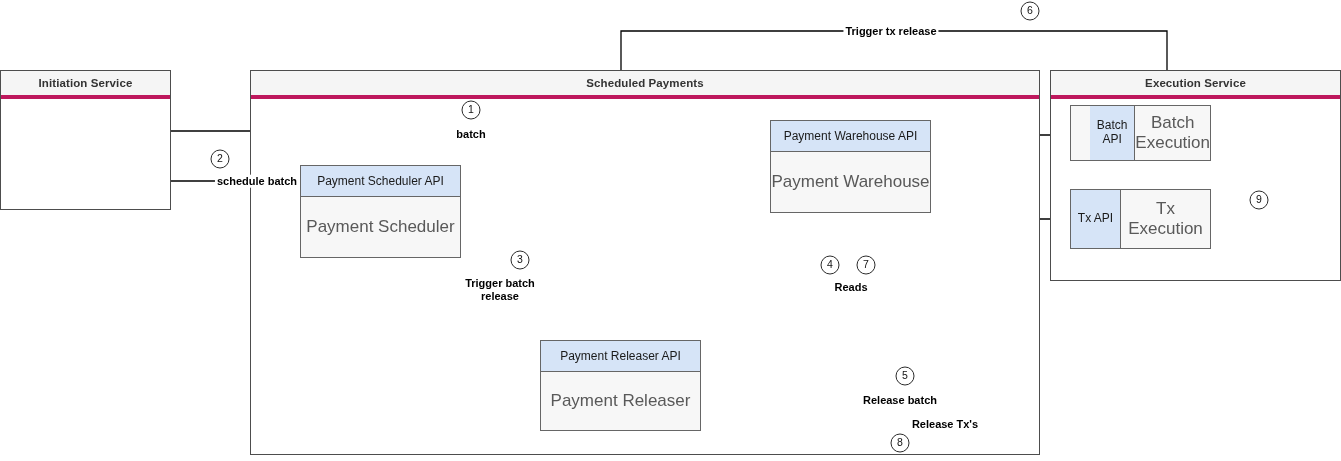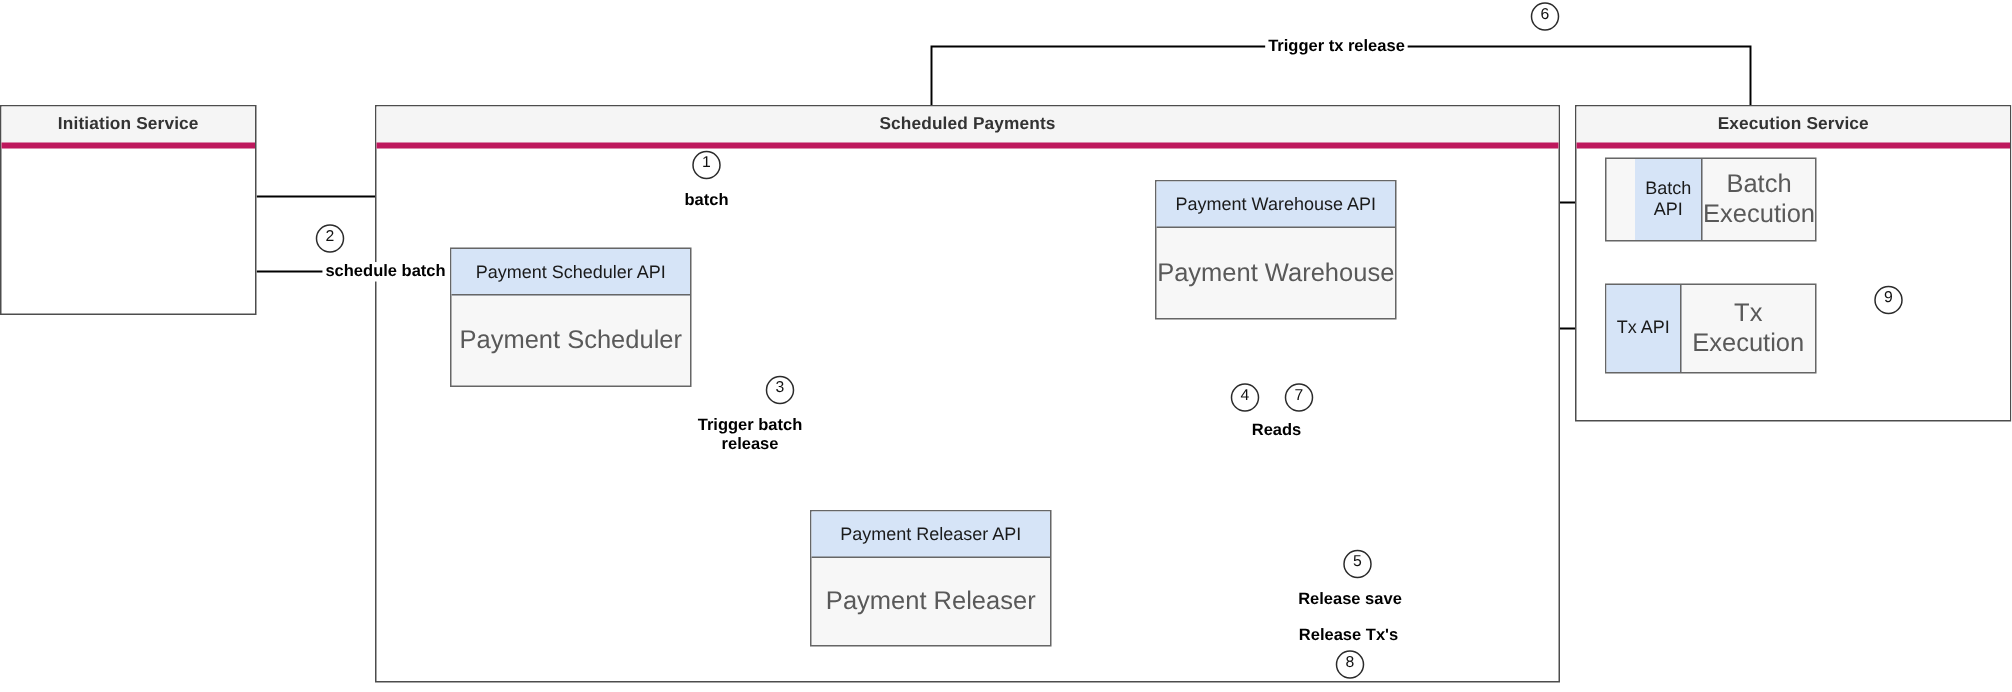--- a/index.html
+++ b/index.html
@@ -189,25 +189,25 @@
 
   <div class="edge-label" style="left:239px; top:181px;margin-left:18px;">schedule batch</div>
 
   <div class="edge-label" style="left:500px; top:290px;">
     <span>Trigger batch</span><br>
     <span>release</span>
   </div>
 
   <div class="edge-label" style="left:851px; top:287px;">Reads</div>
 
-  <div class="edge-label" style="left:900px; top:400px;">Release save</div>
+  <div class="edge-label" style="left:900px; top:400px;">Release batch</div>
 
   <div class="edge-label" style="left:891px; top:31px;">Trigger tx release</div>
 
-  <div class="edge-label" style="left:899px; top:424px;text-align:right;">Release Tx's</div>
+  <div class="edge-label" style="left:945px; top:424px;text-align:right;">Release Tx's</div>
 
   <div class="step" style="left:471px; top:110px;">1</div>
   <div class="step" style="left:220px; top:159px;">2</div>
   <div class="step" style="left:520px; top:260px;">3</div>
   <div class="step" style="left:830px; top:265px;">4</div>
   <div class="step" style="left:905px; top:376px;">5</div>
   <div class="step" style="left:1030px; top:11px;">6</div>
   <div class="step" style="left:866px; top:265px;">7</div>
   <div class="step" style="left:900px; top:443px;">8</div>
   <div class="step" style="left:1259px; top:200px;">9</div>

